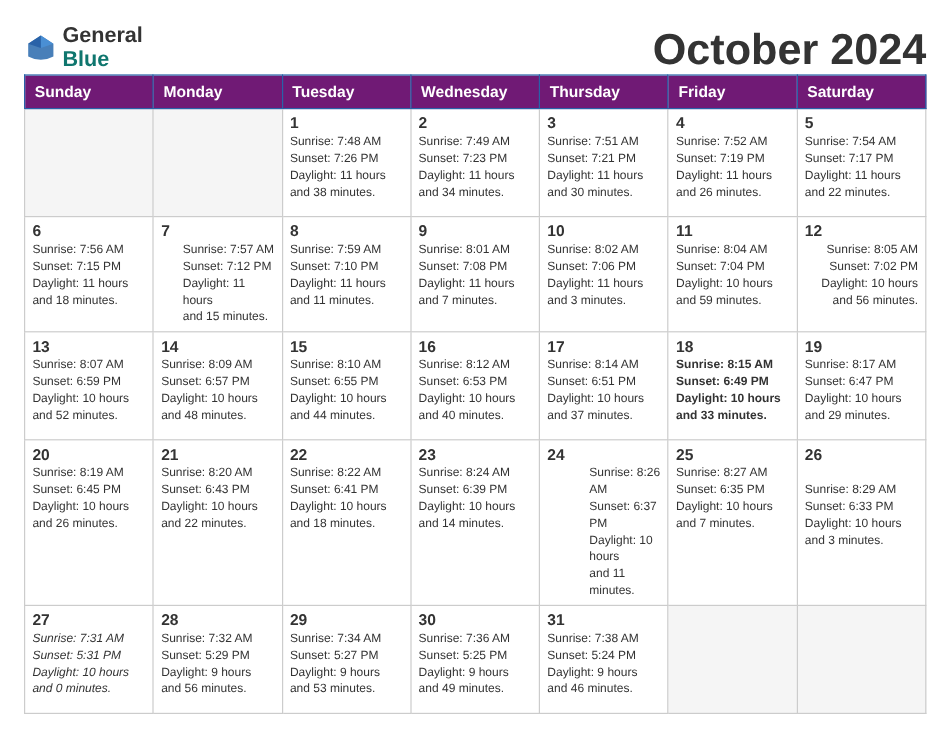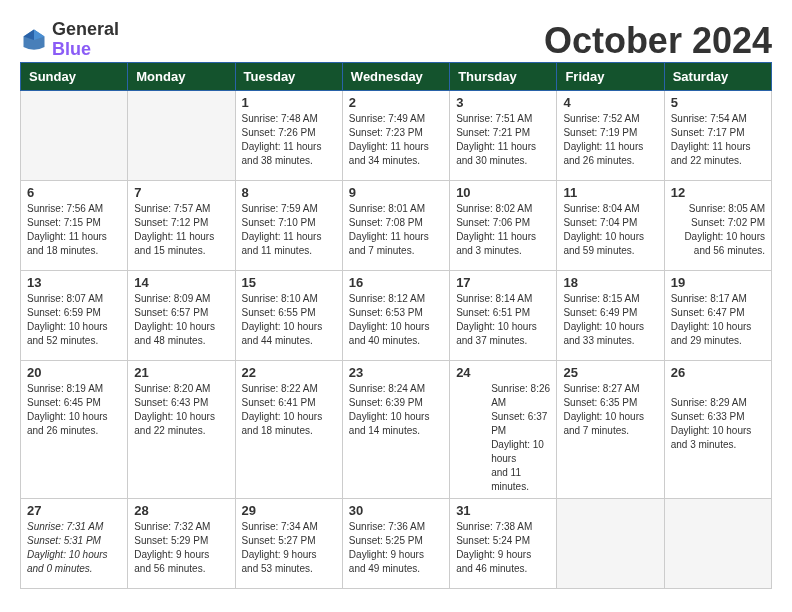--- a/index.html
+++ b/index.html
@@ -19,21 +19,21 @@
       display: flex;
       align-items: center;
       gap: 4px;
     }
     .logo-text {
       font-size: 18px;
       font-weight: bold;
       color: #333;
       line-height: 1.1;
     }
-    .logo-blue { color: #8b5cf6; }
+    .logo-blue { color: #0f766e; }
     .logo-icon {
       width: 28px;
       height: 28px;
     }
     .title-block {
       text-align: right;
     }
     .month-title {
       font-size: 36px;
       font-weight: bold;
@@ -42,21 +42,21 @@
     .location-title {
       font-size: 16px;
       color: #333;
     }
     table {
       width: 100%;
       border-collapse: collapse;
       table-layout: fixed;
     }
     th {
-      background-color: #14532d;
+      background-color: #701a75;
       color: #fff;
       text-align: left;
       padding: 6px 8px;
       font-size: 13px;
       font-weight: bold;
       border: 1px solid #2962a8;
     }
     td {
       border: 1px solid #ccc;
       vertical-align: top;
@@ -159,21 +159,21 @@
       <tr>
         <td>
           <span class="day-number">6</span>
           <div class="day-info" style="white-space: pre-line;">Sunrise: 7:56 AM
 Sunset: 7:15 PM
 Daylight: 11 hours
 and 18 minutes.</div>
         </td>
         <td>
           <span class="day-number">7</span>
-          <div class="day-info" style="white-space: pre-line;">Sunrise: 7:57 AM
+          <div class="day-info" style="white-space: pre-line; margin-left: 18px;">Sunrise: 7:57 AM
 Sunset: 7:12 PM
 Daylight: 11 hours
 and 15 minutes.</div>
         </td>
         <td>
           <span class="day-number">8</span>
           <div class="day-info" style="white-space: pre-line;">Sunrise: 7:59 AM
 Sunset: 7:10 PM
 Daylight: 11 hours
 and 11 minutes.</div>
@@ -238,21 +238,21 @@
         </td>
         <td>
           <span class="day-number">17</span>
           <div class="day-info" style="white-space: pre-line;">Sunrise: 8:14 AM
 Sunset: 6:51 PM
 Daylight: 10 hours
 and 37 minutes.</div>
         </td>
         <td>
           <span class="day-number">18</span>
-          <div class="day-info" style="white-space: pre-line;">Sunrise: 8:15 AM
+          <div class="day-info" style="white-space: pre-line; font-weight: bold;">Sunrise: 8:15 AM
 Sunset: 6:49 PM
 Daylight: 10 hours
 and 33 minutes.</div>
         </td>
         <td>
           <span class="day-number">19</span>
           <div class="day-info" style="white-space: pre-line;">Sunrise: 8:17 AM
 Sunset: 6:47 PM
 Daylight: 10 hours
 and 29 minutes.</div>

